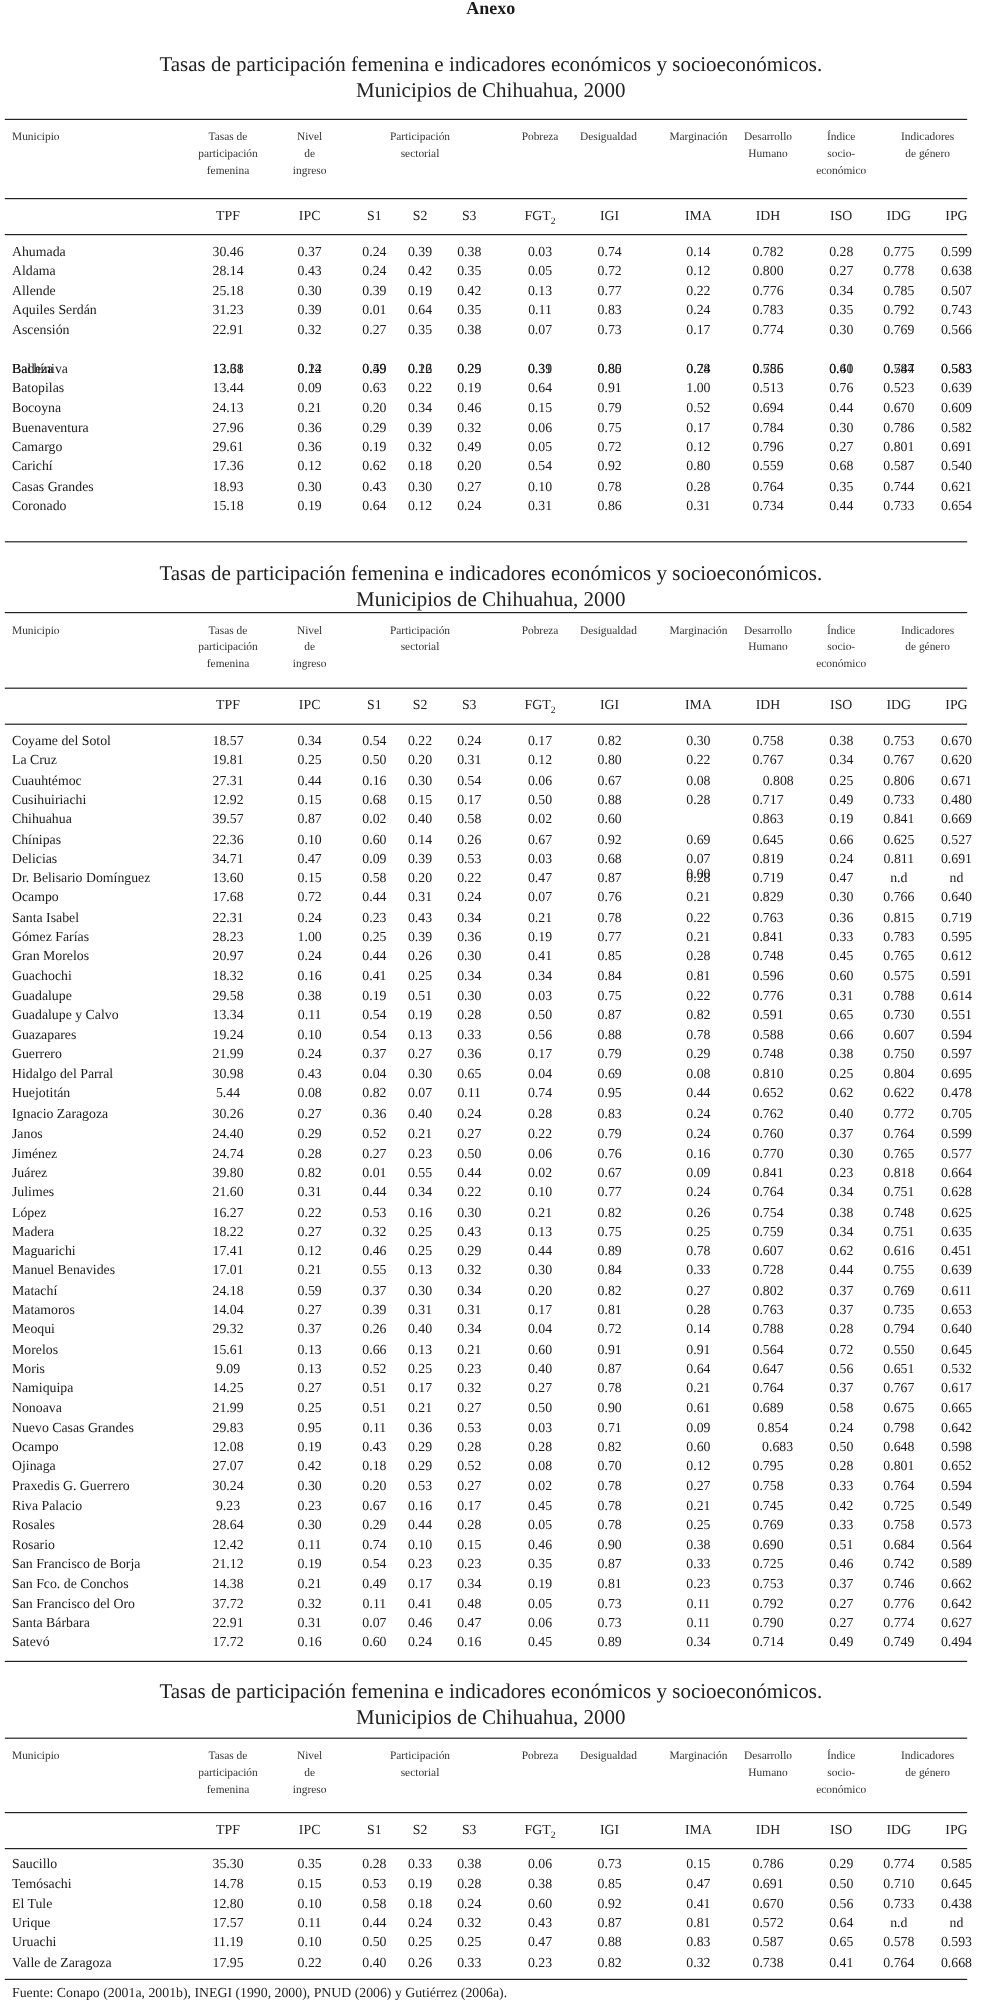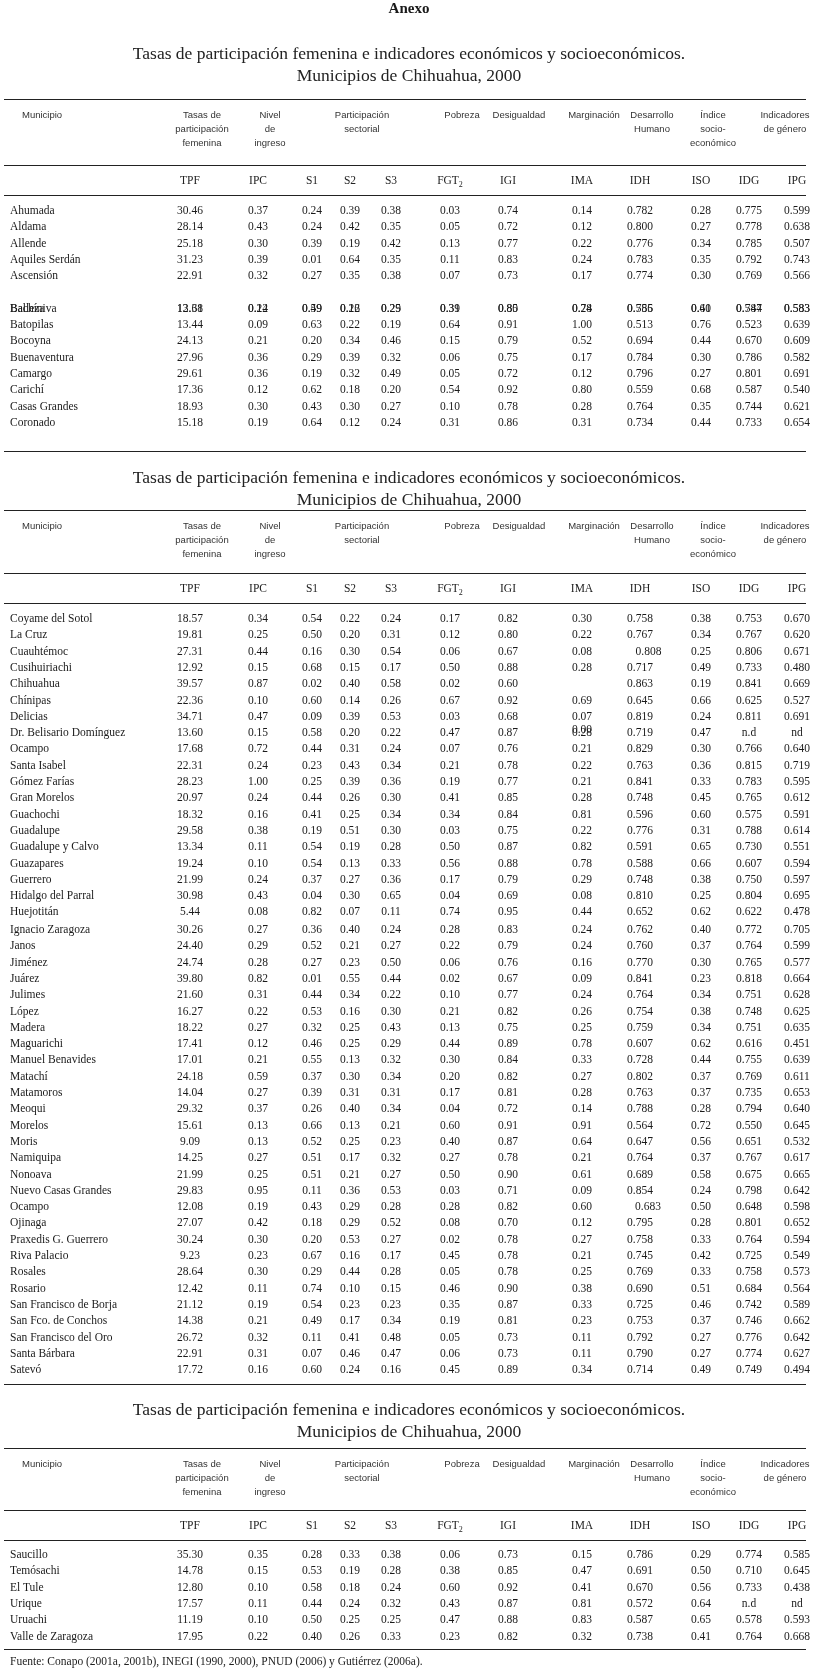--- a/index.html
+++ b/index.html
@@ -1,20 +1,20 @@
 <!DOCTYPE html>
 <html><head>
 <meta charset="utf-8">
 <style>
   html, body { margin: 0; padding: 0; background: #ffffff; }
   body { width: 818px; height: 1679px; position: relative; font-family: "DejaVu Serif", "Liberation Serif", serif; color: #1a1a1a; overflow: hidden; }
   .annex { position: absolute; top: 0; left: 0; width: 818px; text-align: center; font-family: "Liberation Serif", serif; font-weight: bold; font-size: 15px; }
   .title { text-align: center; font-family: "Liberation Serif", serif; font-size: 17.5px; line-height: 22px; color: #222; }
   .rule { position: absolute; left: 4px; width: 802px; height: 0; border-top: 1.3px solid #222; }
-  .hdr { position: absolute; font-size: 9.5px; line-height: 14px; text-align: center; color: #333; font-family: Liberation Sans, sans-serif; margin-left: 12px; }
+  .hdr { position: absolute; font-size: 9.5px; line-height: 14px; text-align: center; color: #333; font-family: Liberation Serif, serif; }
   .abbr { position: absolute; font-size: 11.5px; text-align: center; color: #222; font-family: "Liberation Serif", serif; }
   .abbr sub { font-size: 8px; }
   .row { position: absolute; left: 0; width: 818px; height: 16px; font-size: 11.5px; font-family: "Liberation Serif", serif; }
   .row span { position: absolute; top: 0; white-space: nowrap; }
   .row .mun { left: 10px; text-align: left; }
   .row .num { transform: translateX(-50%); text-align: center; }
   .source { position: absolute; left: 10px; top: 1655px; font-size: 11.5px; font-family: "Liberation Serif", serif; color: #222; }
 </style>
 </head>
 <body>
@@ -878,21 +878,21 @@
     <div class="row" style="top: 1183.8px;">
       <span class="mun">Nuevo Casas Grandes</span>
       <span class="num" style="left: 190px;">29.83</span>
       <span class="num" style="left: 258px;">0.95</span>
       <span class="num" style="left: 312px;">0.11</span>
       <span class="num" style="left: 350px;">0.36</span>
       <span class="num" style="left: 391px;">0.53</span>
       <span class="num" style="left: 450px;">0.03</span>
       <span class="num" style="left: 508px;">0.71</span>
       <span class="num" style="left: 582px;">0.09</span>
-      <span class="num" style="left: 640px;">0.854</span>
+      <span class="num" style="left: 620px; padding-left: 48px;">0.854</span>
       <span class="num" style="left: 701px;">0.24</span>
       <span class="num" style="left: 749px;">0.798</span>
       <span class="num" style="left: 797px;">0.642</span>
     </div>
     <div class="row" style="top: 1200.1px;">
       <span class="mun">Ocampo</span>
       <span class="num" style="left: 190px;">12.08</span>
       <span class="num" style="left: 258px;">0.19</span>
       <span class="num" style="left: 312px;">0.43</span>
       <span class="num" style="left: 350px;">0.29</span>
@@ -1005,21 +1005,21 @@
       <span class="num" style="left: 450px;">0.19</span>
       <span class="num" style="left: 508px;">0.81</span>
       <span class="num" style="left: 582px;">0.23</span>
       <span class="num" style="left: 640px;">0.753</span>
       <span class="num" style="left: 701px;">0.37</span>
       <span class="num" style="left: 749px;">0.746</span>
       <span class="num" style="left: 797px;">0.662</span>
     </div>
     <div class="row" style="top: 1330.5px;">
       <span class="mun">San Francisco del Oro</span>
-      <span class="num" style="left: 190px;">26.72</span>
+      <span class="num" style="left: 190px;">37.72</span>
       <span class="num" style="left: 258px;">0.32</span>
       <span class="num" style="left: 312px;">0.11</span>
       <span class="num" style="left: 350px;">0.41</span>
       <span class="num" style="left: 391px;">0.48</span>
       <span class="num" style="left: 450px;">0.05</span>
       <span class="num" style="left: 508px;">0.73</span>
       <span class="num" style="left: 582px;">0.11</span>
       <span class="num" style="left: 640px;">0.792</span>
       <span class="num" style="left: 701px;">0.27</span>
       <span class="num" style="left: 749px;">0.776</span>

